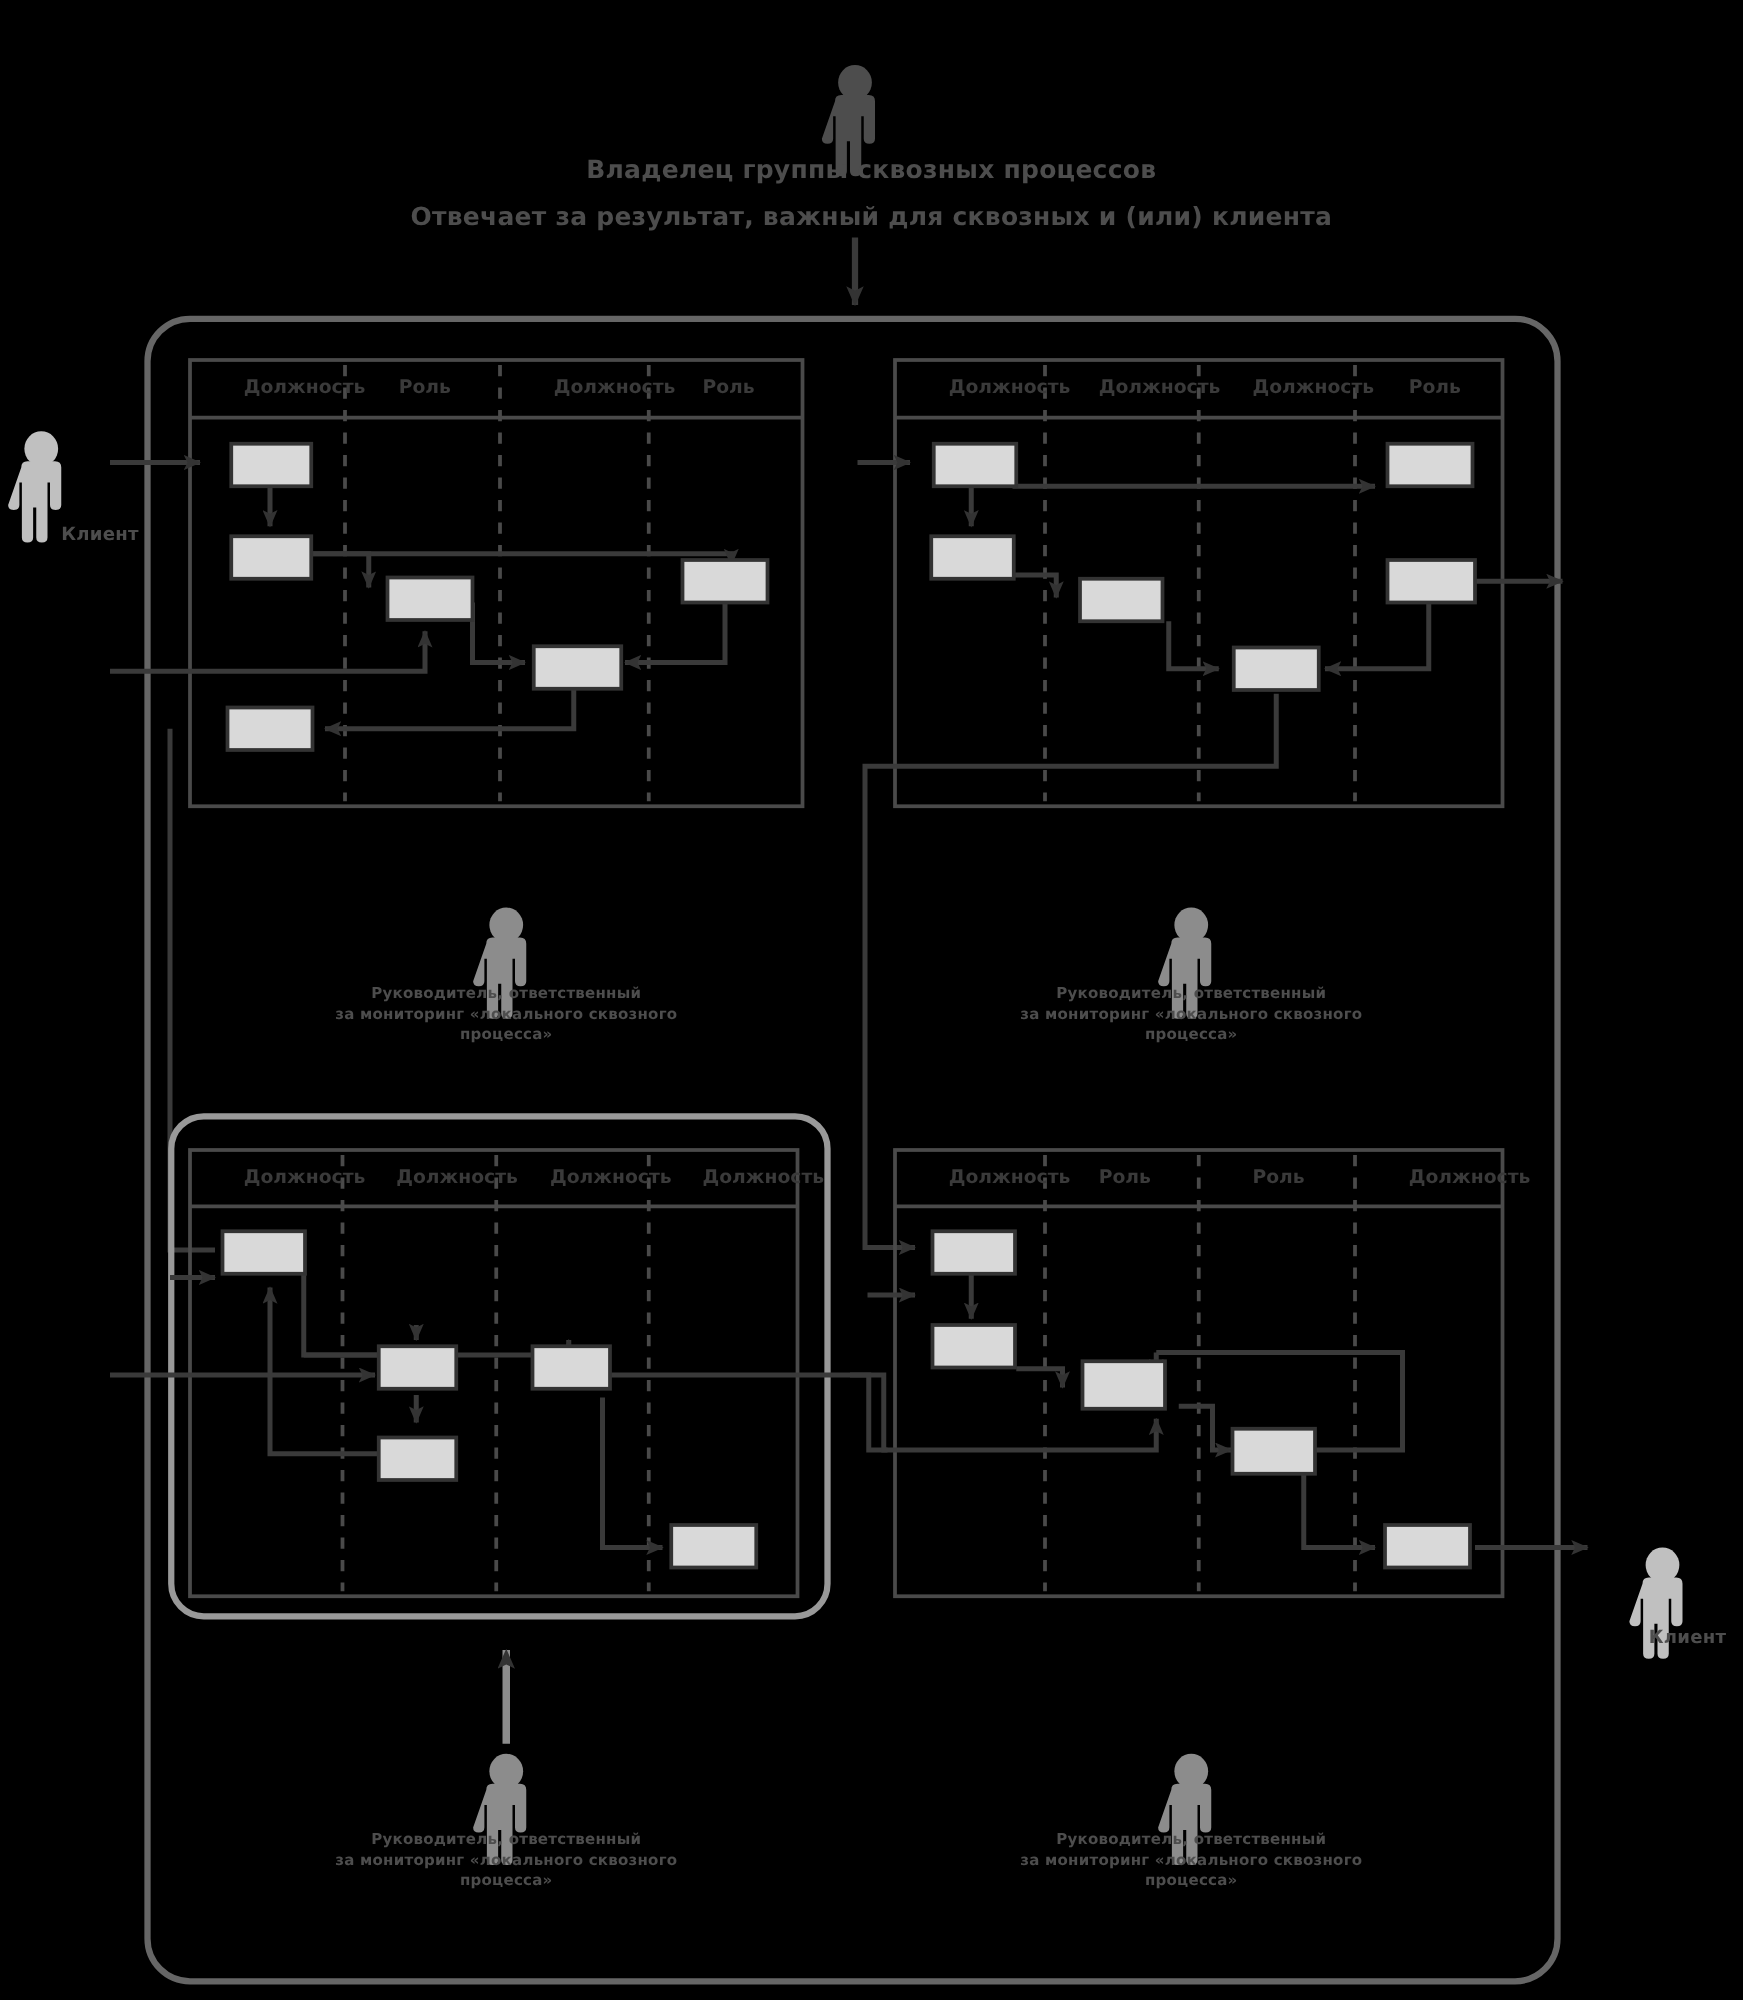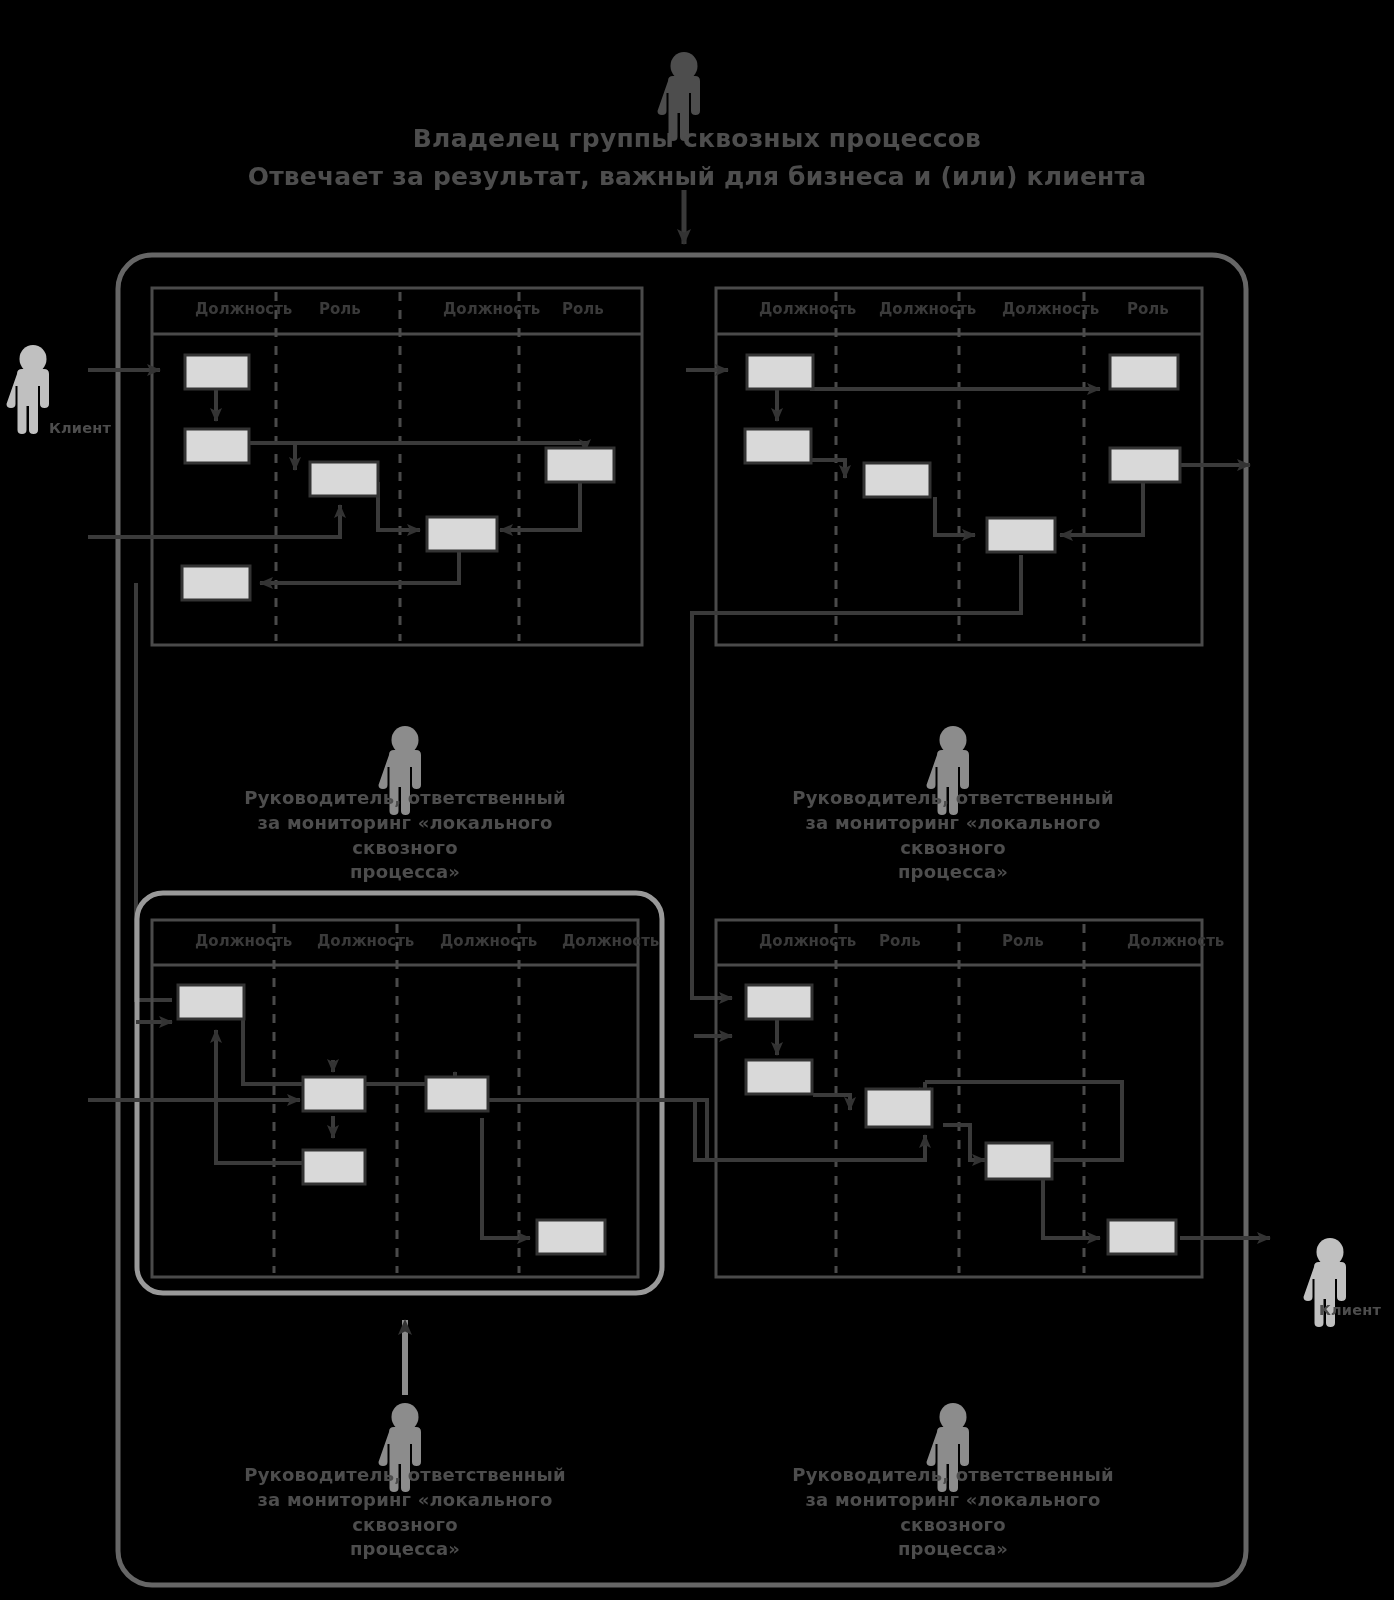--- a/index.html
+++ b/index.html
@@ -1,22 +1,22 @@
 <!DOCTYPE html>
 <html><head>
 <meta charset="utf-8">
 <style>
   html,body{margin:0;padding:0;background:#000;}
   body{font-family:"DejaVu Sans","Liberation Sans",sans-serif;}
   #stage{position:relative;width:1394px;height:1600px;background:#000;overflow:hidden;}
   #stage svg{position:absolute;left:0;top:0;}
   .cap{position:absolute;color:#4d4d4d;font-weight:bold;text-align:center;line-height:1.38;
        letter-spacing:.2px;}
-  .cap.title{font-size:25px;}
-  .cap.mgr{font-size:18px;}
+  .cap.title{font-size:20px;}
+  .cap.mgr{font-size:12px;}
   .cap.client{font-size:14.5px;padding-left:20px;}
   .lane-hdr{position:absolute;color:#3a3a3a;font-weight:bold;font-size:15px;text-align:left;margin-left:43px;}
 </style>
 </head>
 <body>
 
 <div id="stage">
 
   <svg width="1394" height="1600" viewBox="0 0 1394 1600">
     <defs>
@@ -171,21 +171,21 @@
     <g fill="#8c8c8c" transform="translate(405,1455)">
       <use href="#person"></use>
     </g>
     <g fill="#8c8c8c" transform="translate(953,1455)">
       <use href="#person"></use>
     </g>
     <path d="M405,1395 L405,1320" stroke="#8c8c8c" stroke-width="6" fill="none" marker-end="url(#ahb)"></path>
   </svg>
 
   <div class="cap title" style="left:0;top:122px;width:1394px;">Владелец группы сквозных процессов</div>
-  <div class="cap title" style="left:0;top:160px;width:1394px;">Отвечает за результат, важный для бизнеса и (или) клиента</div>
+  <div class="cap title" style="left:0;top:160px;width:1394px;">Отвечает за результат, важный для сквозных и (или) клиента</div>
 
   <div class="cap client" style="left:0;top:418px;width:120px;">Клиент</div>
   <div class="cap client" style="left:1270px;top:1300px;width:120px;">Клиент</div>
 
   <div style="position:absolute;left:225px;top:786px;width:360px;">
     <div class="cap mgr" style="position:static;">Руководитель, ответственный</div>
     <div class="cap mgr" style="position:static;">за мониторинг «локального сквозного</div>
     <div class="cap mgr" style="position:static;">процесса»</div>
   </div>
   <div style="position:absolute;left:773px;top:786px;width:360px;">

